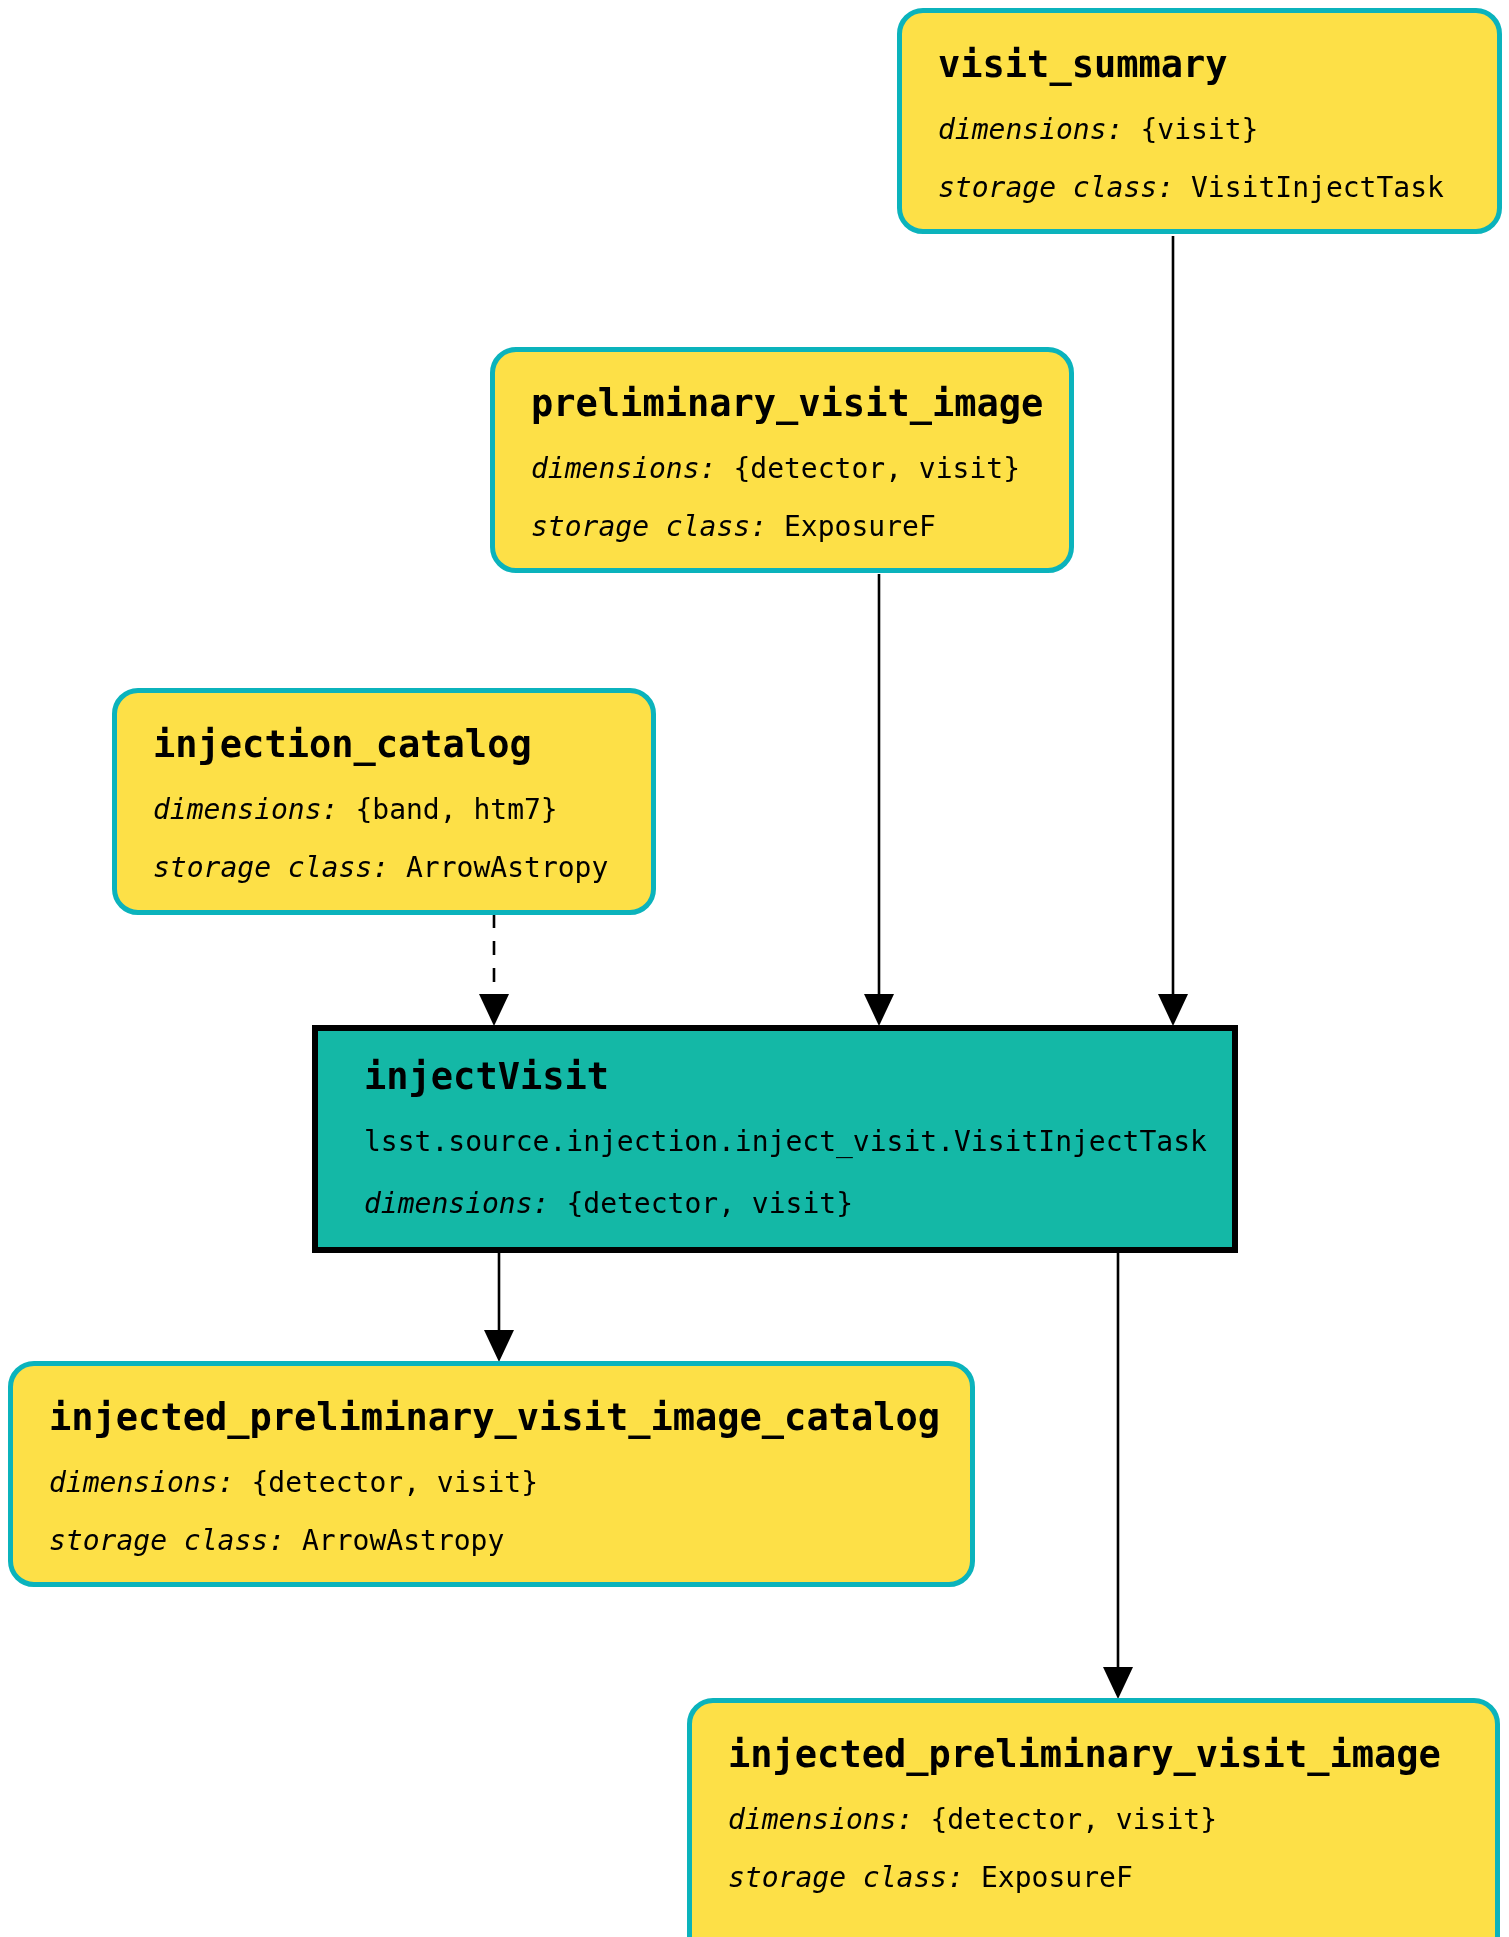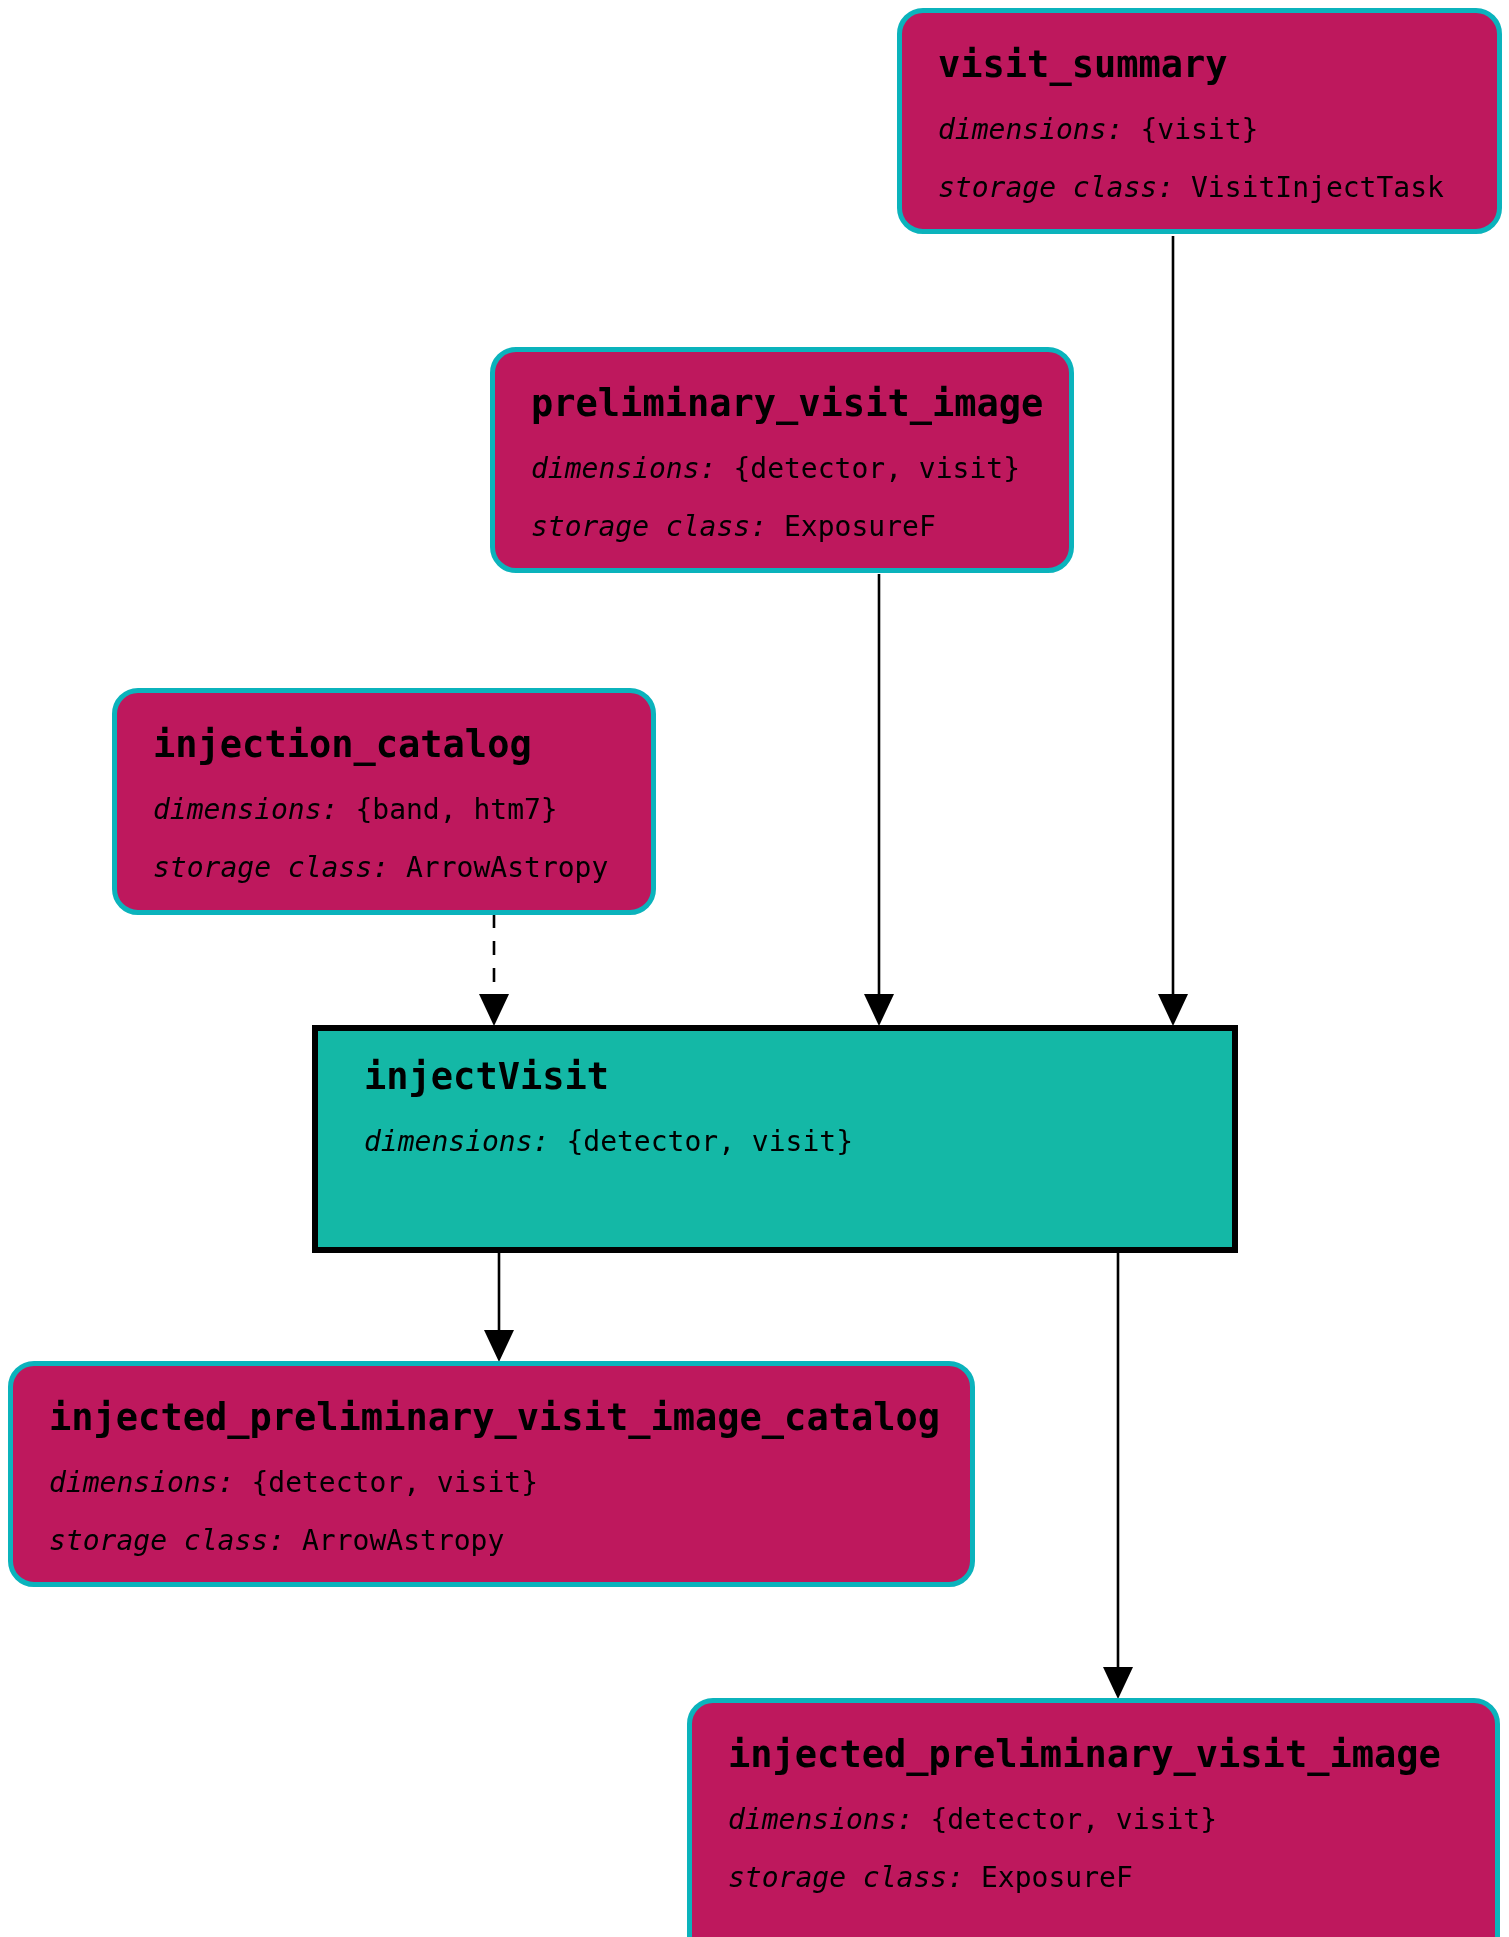--- a/index.html
+++ b/index.html
@@ -22,21 +22,21 @@
     top: 0;
     width: 1509px;
     height: 1937px;
     pointer-events: none;
   }
   .node {
     position: absolute;
     box-sizing: border-box;
   }
   .node.dataset {
-    background: #be185d;
+    background: #fde047;
     border: 5px solid #0bb3bc;
     border-radius: 26px;
     padding: 30px 36px 0 36px;
   }
   .node.task {
     background: #14b8a6;
     border: 6px solid #000000;
     border-radius: 0;
     padding: 24px 36px 0 46px;
   }
@@ -116,20 +116,21 @@
     <div class="node-row">
       <span class="field-label">dimensions:</span><span class="field-value">{band, htm7}</span>
     </div>
     <div class="node-row">
       <span class="field-label">storage class:</span><span class="field-value">ArrowAstropy</span>
     </div>
   </div>
 
   <div class="node task" style="left:312px; top:1025px; width:926px; height:228px;">
     <div class="node-title">injectVisit</div>
+    <div class="node-row task-class">lsst.source.injection.inject_visit.VisitInjectTask</div>
     <div class="node-row">
       <span class="field-label">dimensions:</span><span class="field-value">{detector, visit}</span>
     </div>
   </div>
 
   <div class="node dataset" style="left:8px; top:1361px; width:967px; height:226px;">
     <div class="node-title">injected_preliminary_visit_image_catalog</div>
     <div class="node-row">
       <span class="field-label">dimensions:</span><span class="field-value">{detector, visit}</span>
     </div>

